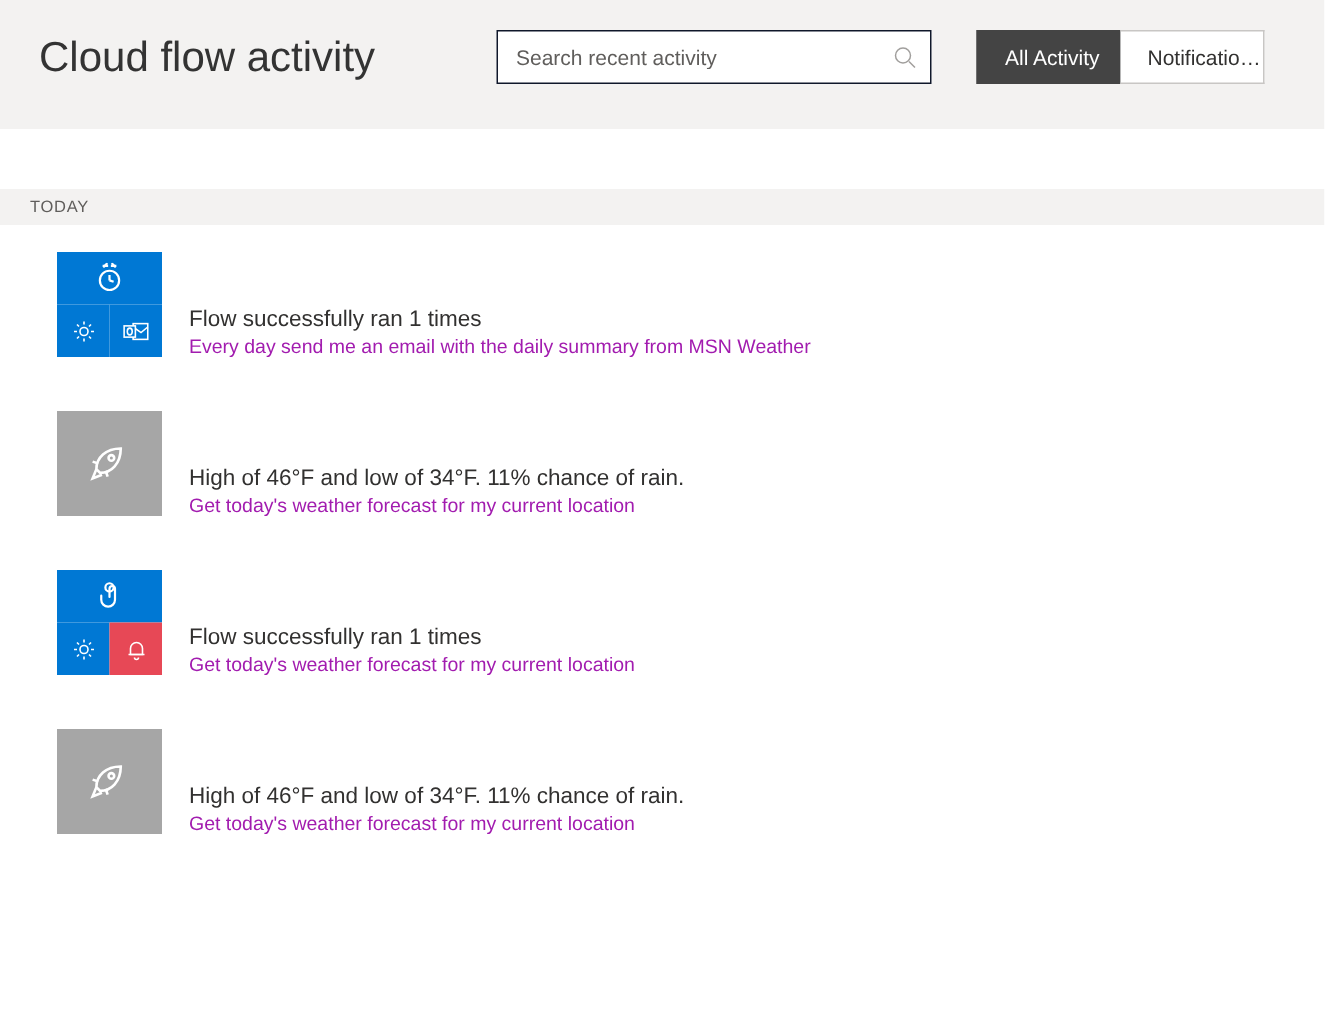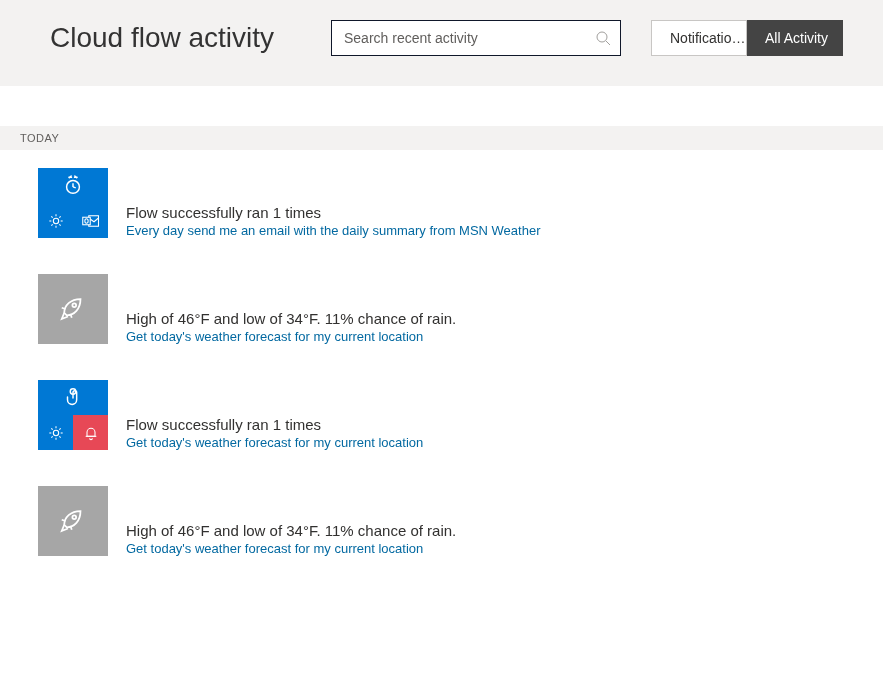--- a/index.html
+++ b/index.html
@@ -4,21 +4,21 @@
 <style>
   * { box-sizing: border-box; margin: 0; padding: 0; }
   body {
     font-family: "Segoe UI", Arial, sans-serif;
     background: #ffffff;
     color: #323130;
     width: 883px;
   }
   .header {
     background: #f3f2f1;
-    padding: 20px 40px 30px 50px;
+    padding: 20px 40px 30px 26px;
     display: flex;
     align-items: center;
     gap: 20px;
   }
   .page-title {
     font-size: 28px;
     font-weight: 300;
     color: #333;
     flex: 0 0 auto;
     margin-right: auto;
@@ -131,42 +131,42 @@
 
   .item-text { padding-top: 0; margin-top: 36px; }
   .item-title {
     font-size: 15px;
     color: #323130;
     margin-bottom: 2px;
     font-weight: 400;
   }
   .item-desc {
     font-size: 13px;
-    color: #0369a1;
+    color: #a21caf;
   }
 
   svg { display: block; }
 </style>
 </head>
 <body>
 
 <div class="header">
   <div class="page-title">Cloud flow activity</div>
   <div class="search-wrap">
     <input class="search-input" type="text" placeholder="Search recent activity" style="">
     <span class="search-icon">
       <svg width="16" height="16" viewBox="0 0 16 16" fill="none" stroke="currentColor" stroke-width="1">
         <circle cx="7" cy="7" r="5"></circle>
         <line x1="11" y1="11" x2="15" y2="15"></line>
       </svg>
     </span>
   </div>
   <div class="tabs">
+    <div class="tab active">All Activity</div>
     <div class="tab">Notificatio…</div>
-    <div class="tab active">All Activity</div>
   </div>
 </div>
 
 <div class="content">
 
   <div class="section-header">Today</div>
 
   <div class="item">
     <div class="thumb">
       <div class="thumb-grid">

